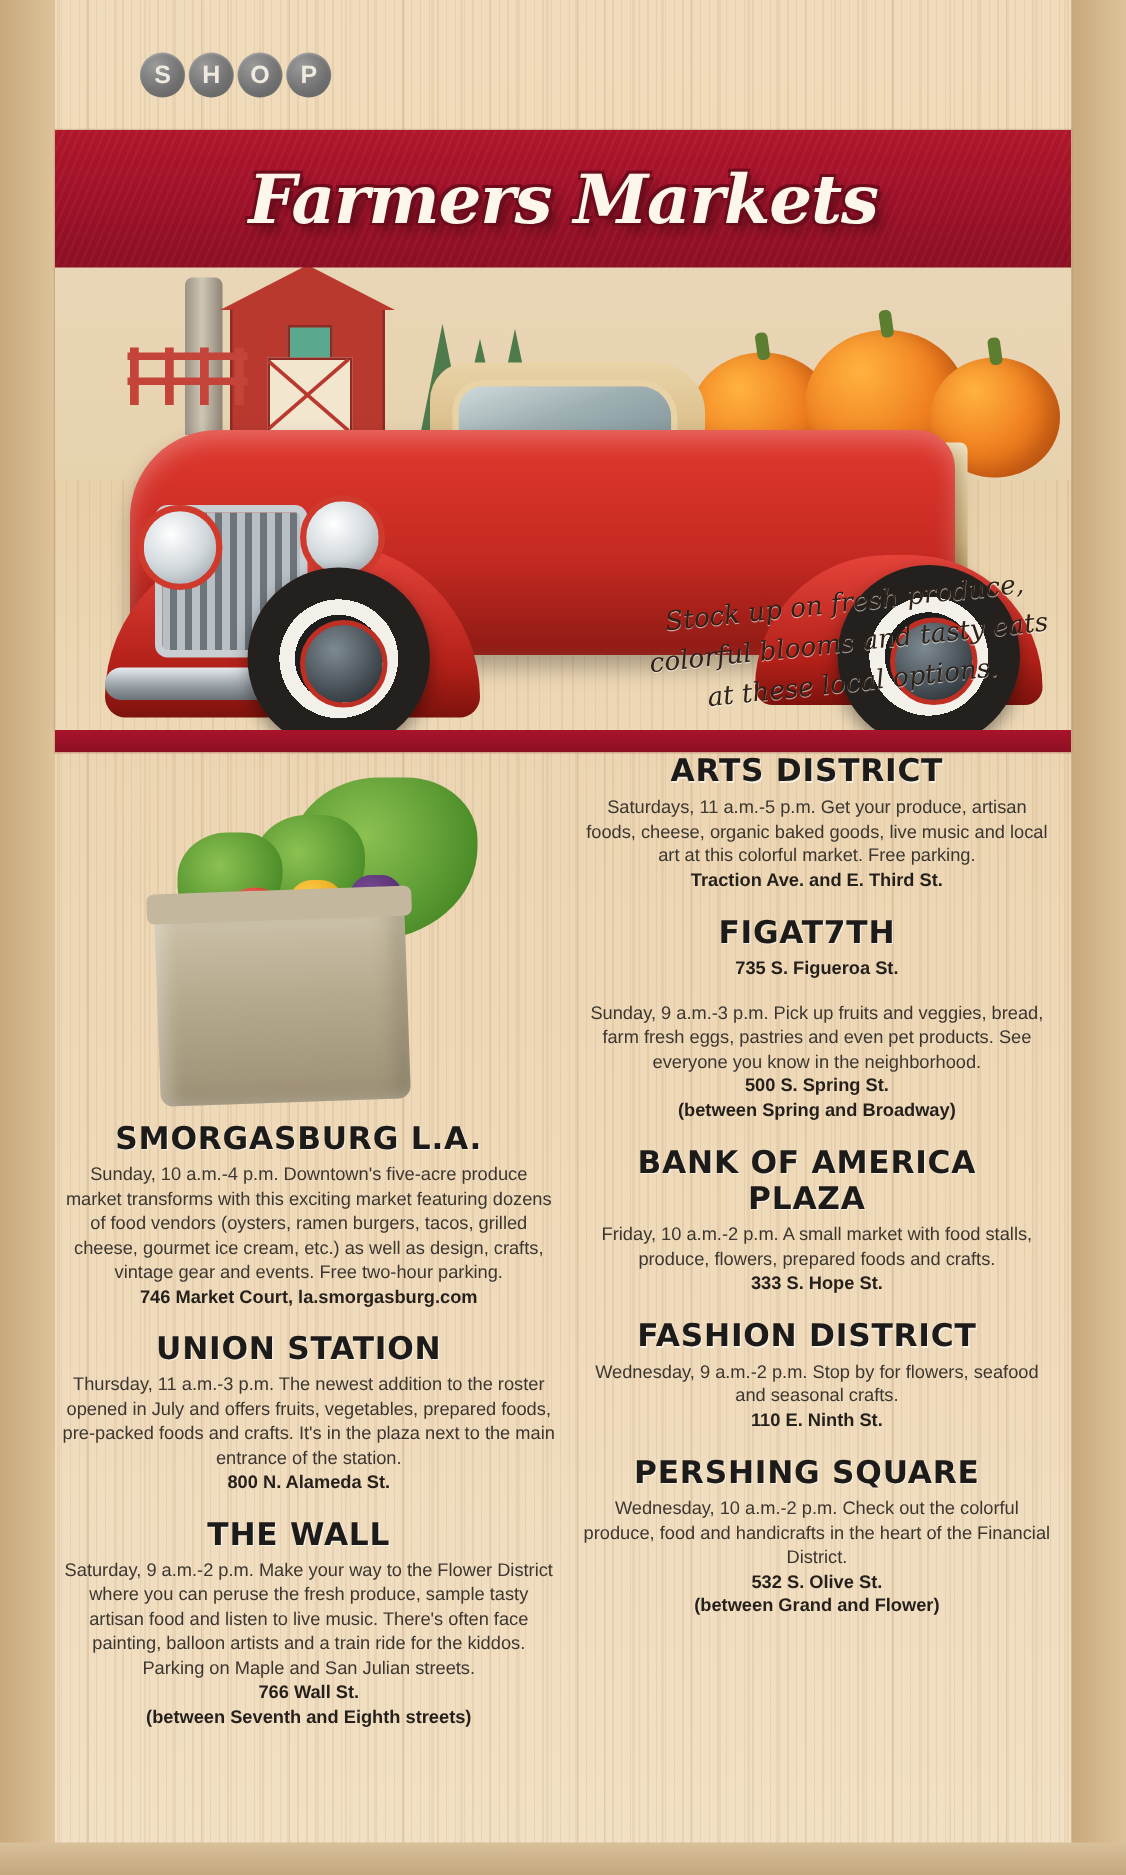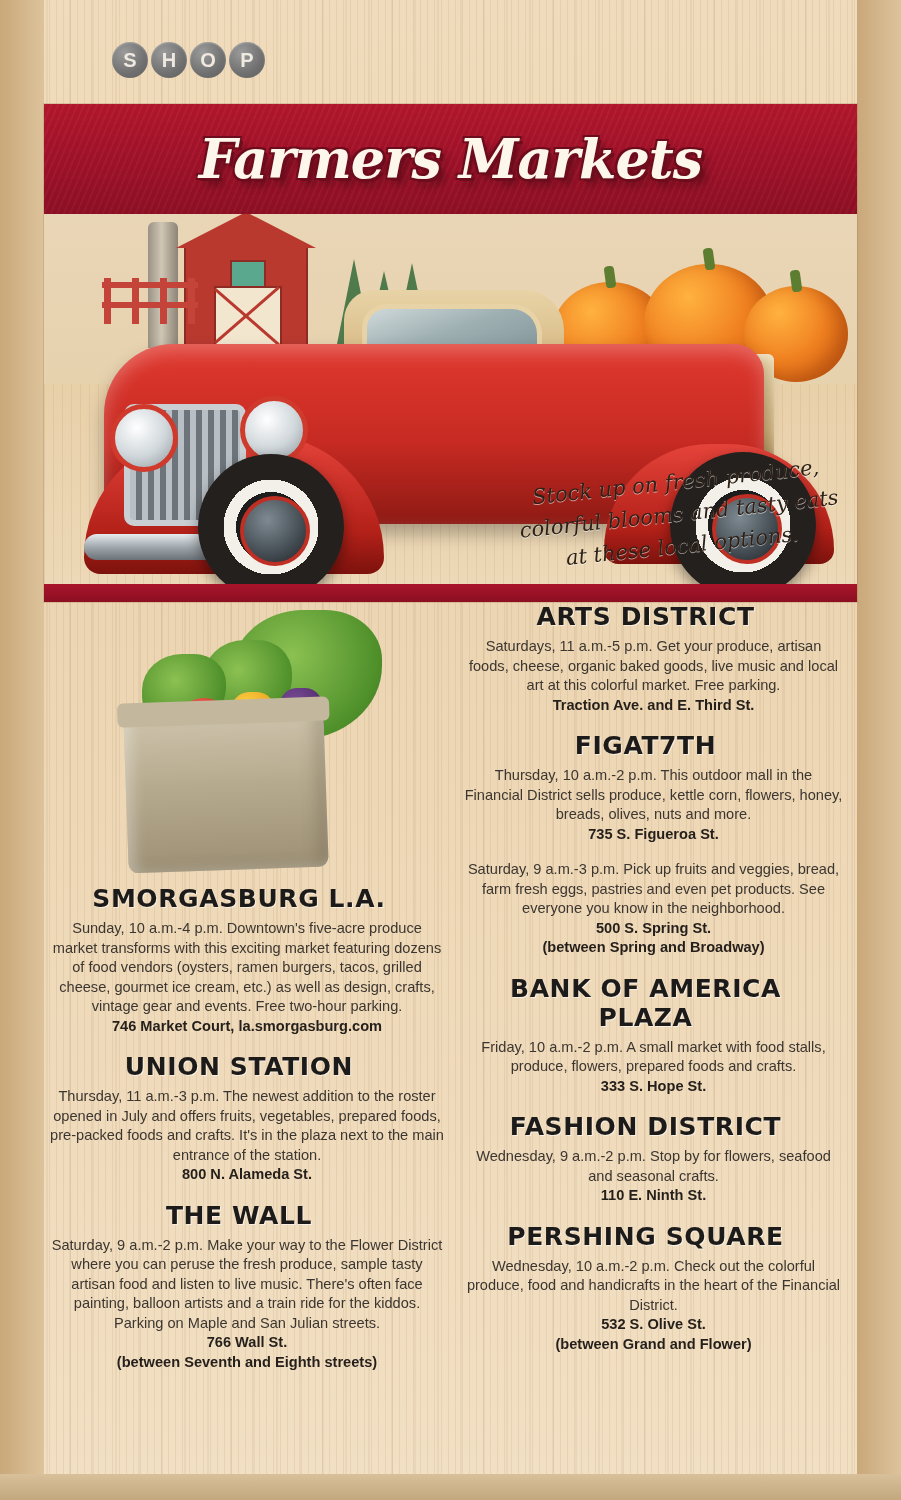--- a/index.html
+++ b/index.html
@@ -327,21 +327,21 @@
     left: 44px;
     width: 813px;
     height: 872px;
     display: flex;
   }
   .col {
     box-sizing: border-box;
   }
   .col-left {
     width: 406px;
-    padding: 0 6px;
+    padding: 12px 6px;
   }
   .col-right {
     width: 407px;
     padding: 0 14px;
   }
   .entry {
     text-align: center;
     margin-bottom: 16px;
   }
   .entry h2 {
@@ -525,26 +525,25 @@
     <div class="col col-right">
 
       <div class="entry">
         <h2>ARTS DISTRICT</h2>
         <p>Saturdays, 11 a.m.-5 p.m. Get your produce, artisan foods, cheese, organic baked goods, live music and local art at this colorful market. Free parking.</p>
         <p class="addr">Traction Ave. and E. Third St.</p>
       </div>
 
       <div class="entry">
         <h2>FIGAT7TH</h2>
-        <p>Thursday, 10 a.m.-2 p.m. This outdoor mall in the Financial District sells produce, kettle corn, flowers, honey, breads, olives, nuts and more.</p>
         <p class="addr">735 S. Figueroa St.</p>
       </div>
 
       <div class="entry">
-        <p>Saturday, 9 a.m.-3 p.m. Pick up fruits and veggies, bread, farm fresh eggs, pastries and even pet products. See everyone you know in the neighborhood.</p>
+        <p>Sunday, 9 a.m.-3 p.m. Pick up fruits and veggies, bread, farm fresh eggs, pastries and even pet products. See everyone you know in the neighborhood.</p>
         <p class="addr">500 S. Spring St.</p>
         <p class="addr">(between Spring and Broadway)</p>
       </div>
 
       <div class="entry">
         <h2>BANK OF AMERICA PLAZA</h2>
         <p>Friday, 10 a.m.-2 p.m. A small market with food stalls, produce, flowers, prepared foods and crafts.</p>
         <p class="addr">333 S. Hope St.</p>
       </div>
 

